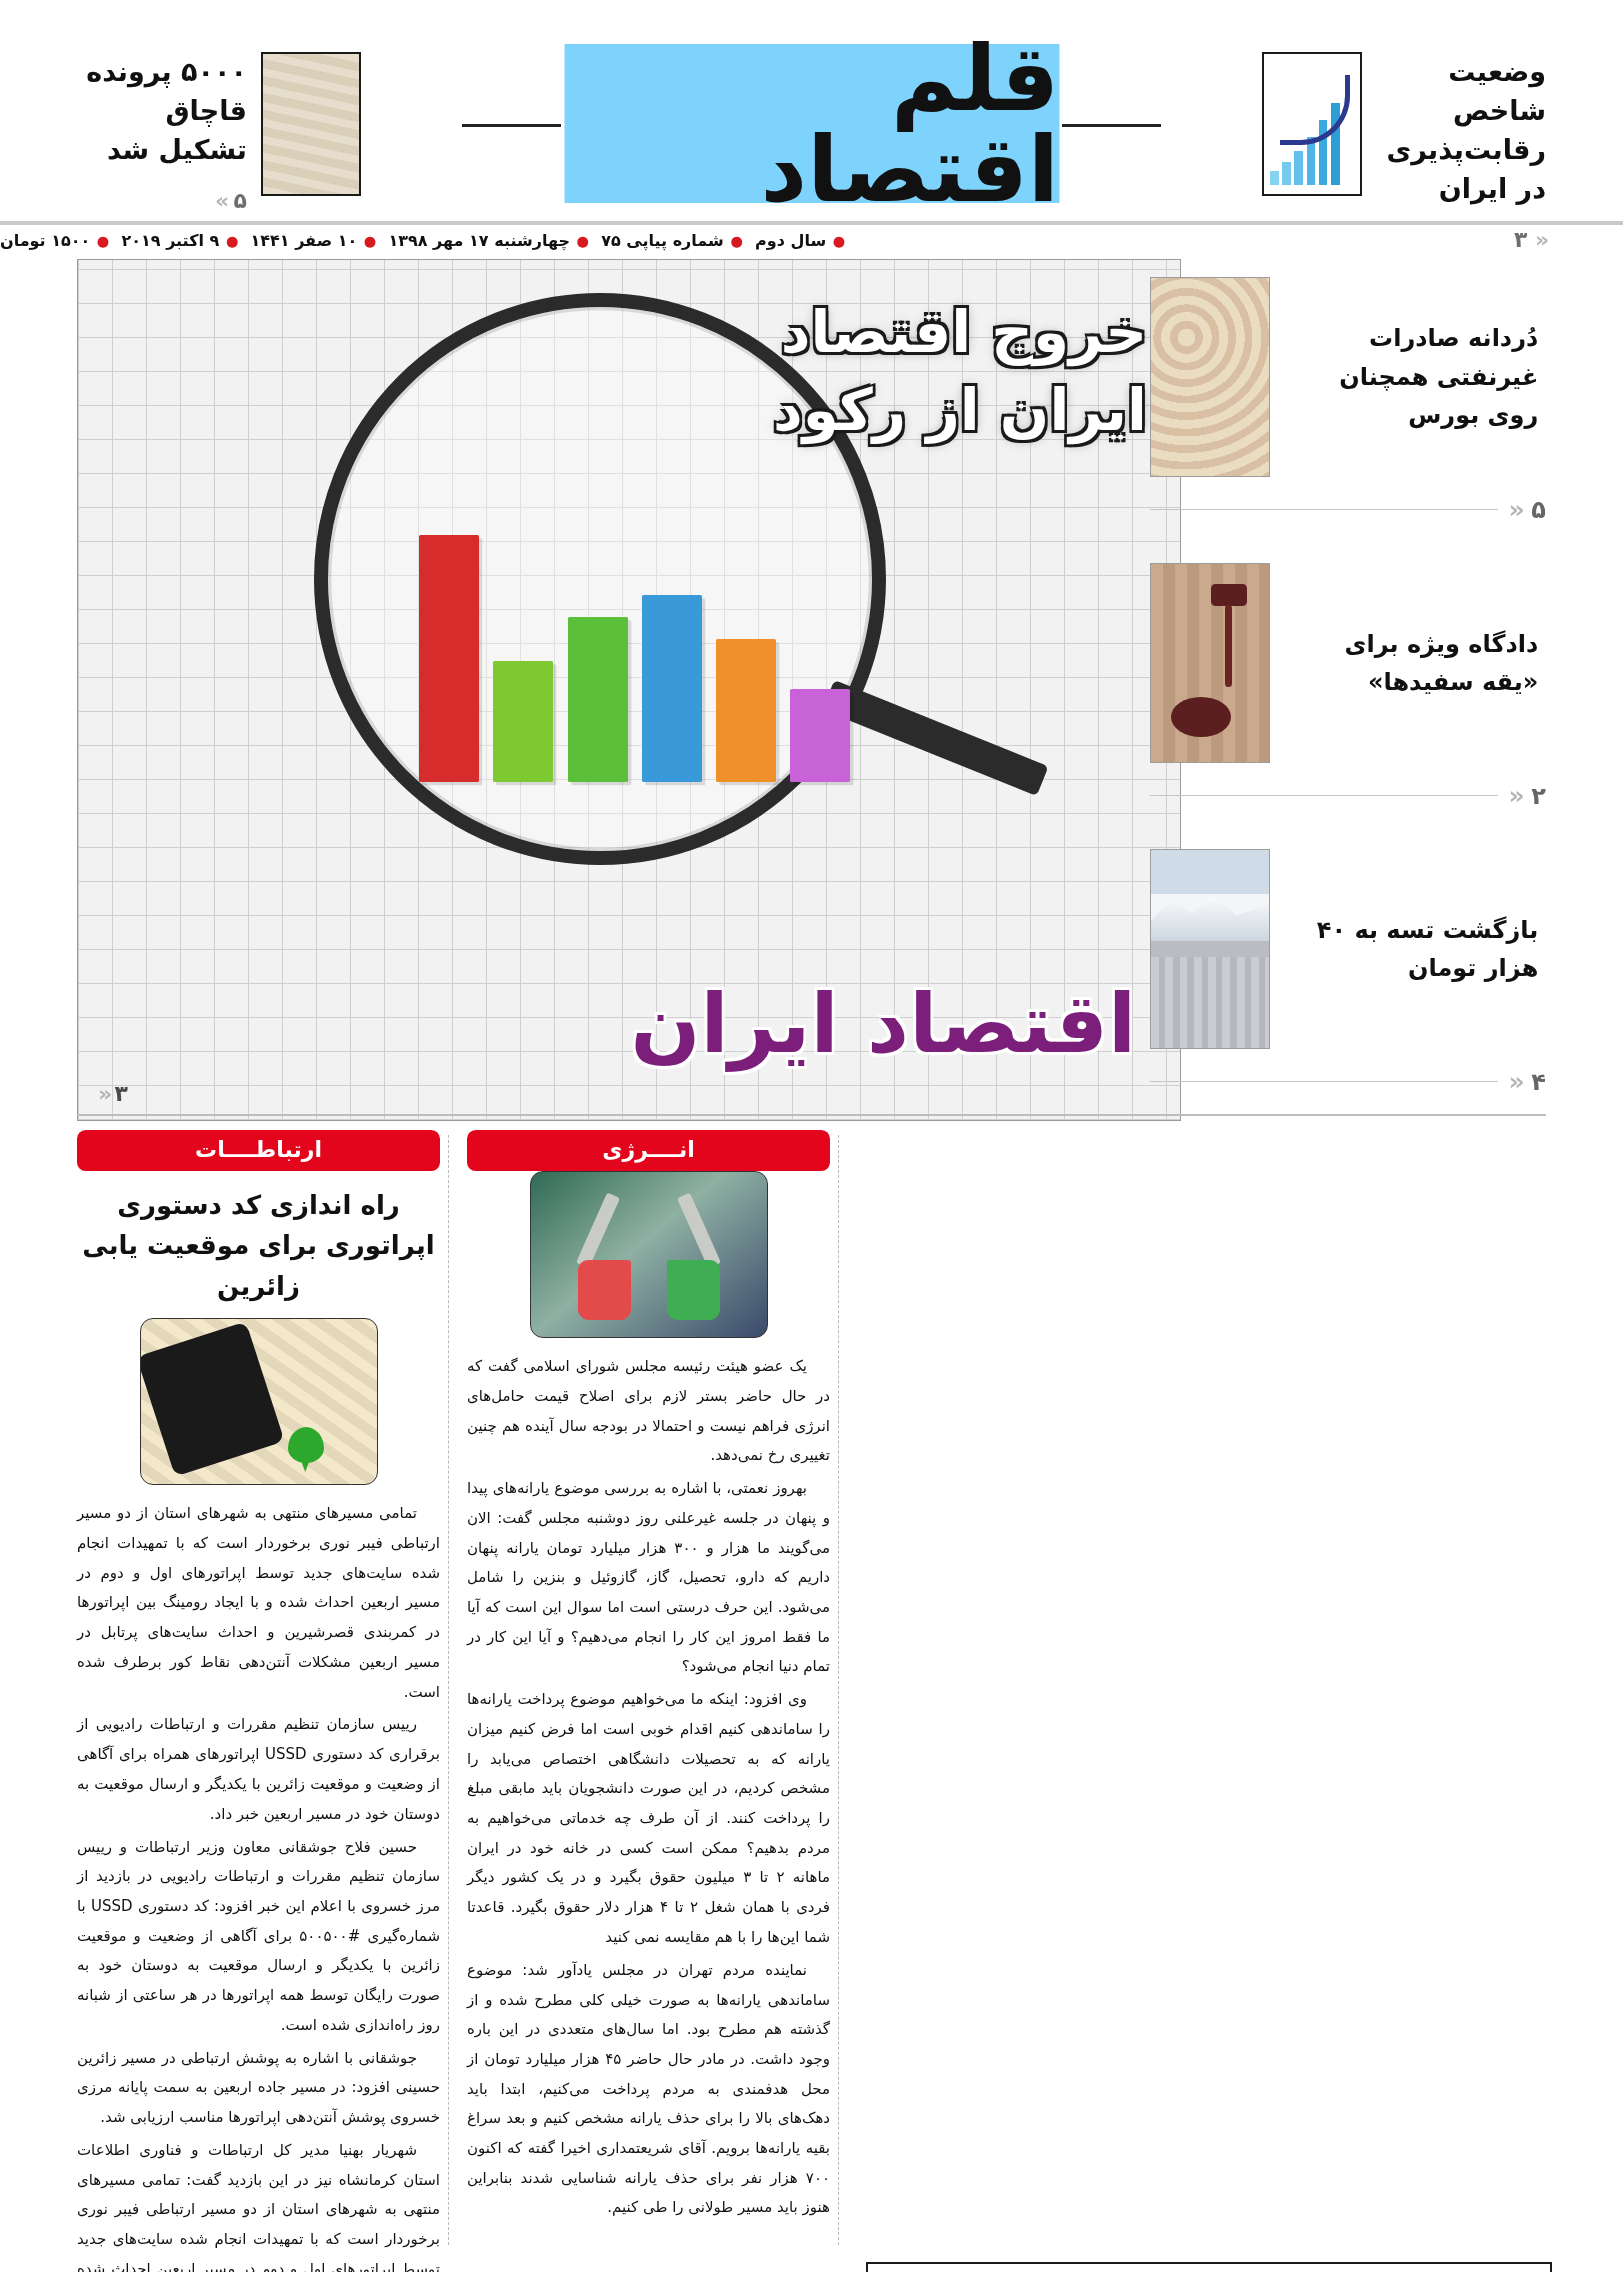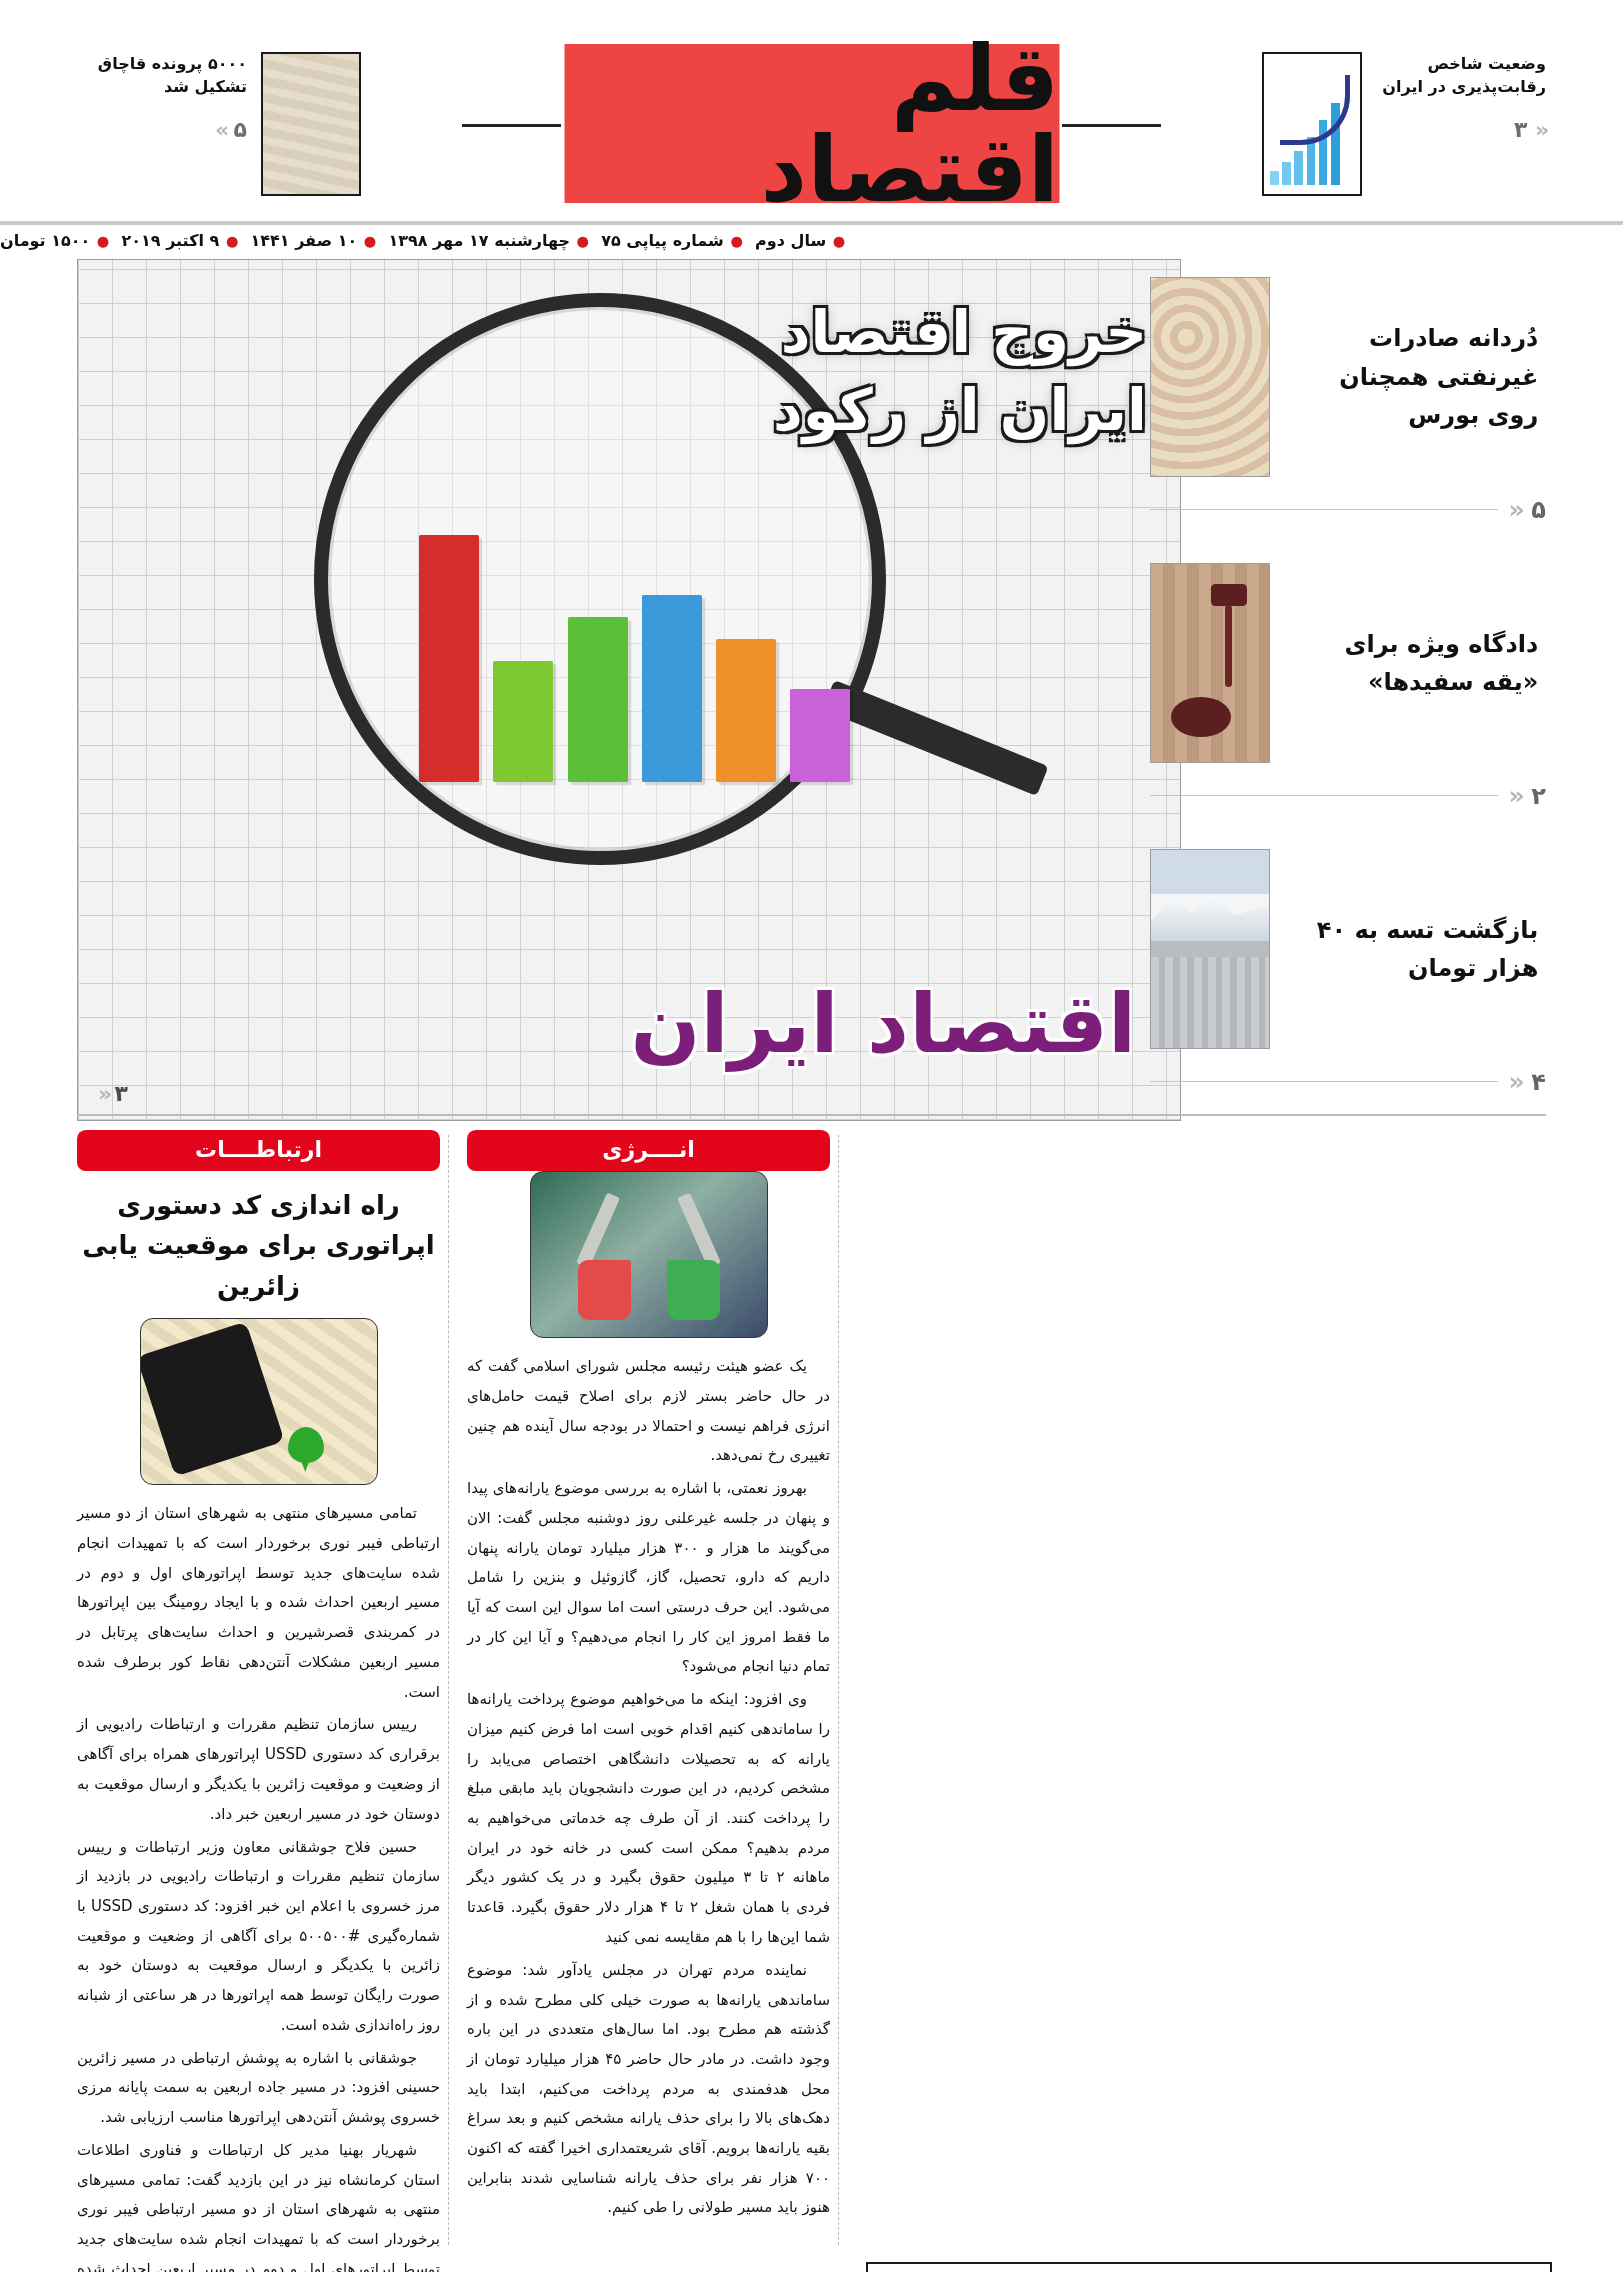--- a/index.html
+++ b/index.html
@@ -14,30 +14,30 @@
   }
   .page{position:relative;width:1623px;height:2273px;}
 
   
   .topstrip{position:absolute;left:0;top:0;width:1623px;height:231px;}
   .top-teaser{position:absolute;top:52px;display:flex;align-items:flex-start;gap:14.3px;}
   .top-teaser.left{left:77px;flex-direction:row;}
   .top-teaser.right{right:77px;flex-direction:row-reverse;justify-content:flex-end;}
   .tt-photo{width:96px;height:140px;border:2.2px solid #1a1a1a;flex:none;overflow:hidden;position:relative;}
   .tt-text{max-width:170px;}
-  .tt-title{font-size:16px;font-weight:bold;line-height:1.45;color:#111;}
+  .tt-title{font-size:27px;font-weight:bold;line-height:1.45;color:#111;}
   .tt-foot{display:flex;align-items:center;gap:7.7px;margin-top:18.7px;}
   .tt-page{font-size:22px;font-weight:bold;color:#6e6e6e;}
   .chev{color:#b6b6b6;font-size:22px;letter-spacing:-3.3px;font-weight:bold;}
   .top-teaser.left .tt-foot{justify-content:flex-start;}
   .top-teaser.right .tt-foot{justify-content:flex-end;flex-direction:row-reverse;}
 
   
   .masthead{position:absolute;left:50%;transform:translateX(-50%);top:44px;width:495px;height:159px;
-            background:#ef4444;display:flex;align-items:center;justify-content:center;}
+            background:#7dd3fc;display:flex;align-items:center;justify-content:center;}
   .logo-ar{font-family:"DejaVu Sans","Liberation Sans",sans-serif;font-size:91px;font-weight:bold;color:#111;line-height:1;letter-spacing:-5.5px;}
   .rule-l,.rule-r{position:absolute;top:124px;height:2.7px;background:#222;width:99px;}
   .rule-l{left:462px;}
   .rule-r{right:462px;}
 
   .topband{position:absolute;left:0;top:221px;width:1623px;height:3.8px;background:#c9c9c9;}
   .dateline{position:absolute;left:0;top:231px;width:1623px;text-align:left;font-size:16px;font-weight:bold;color:#111;}
   .dateline .dot{color:#d71920;font-size:14.3px;margin:0 6.6px;}
 
   

